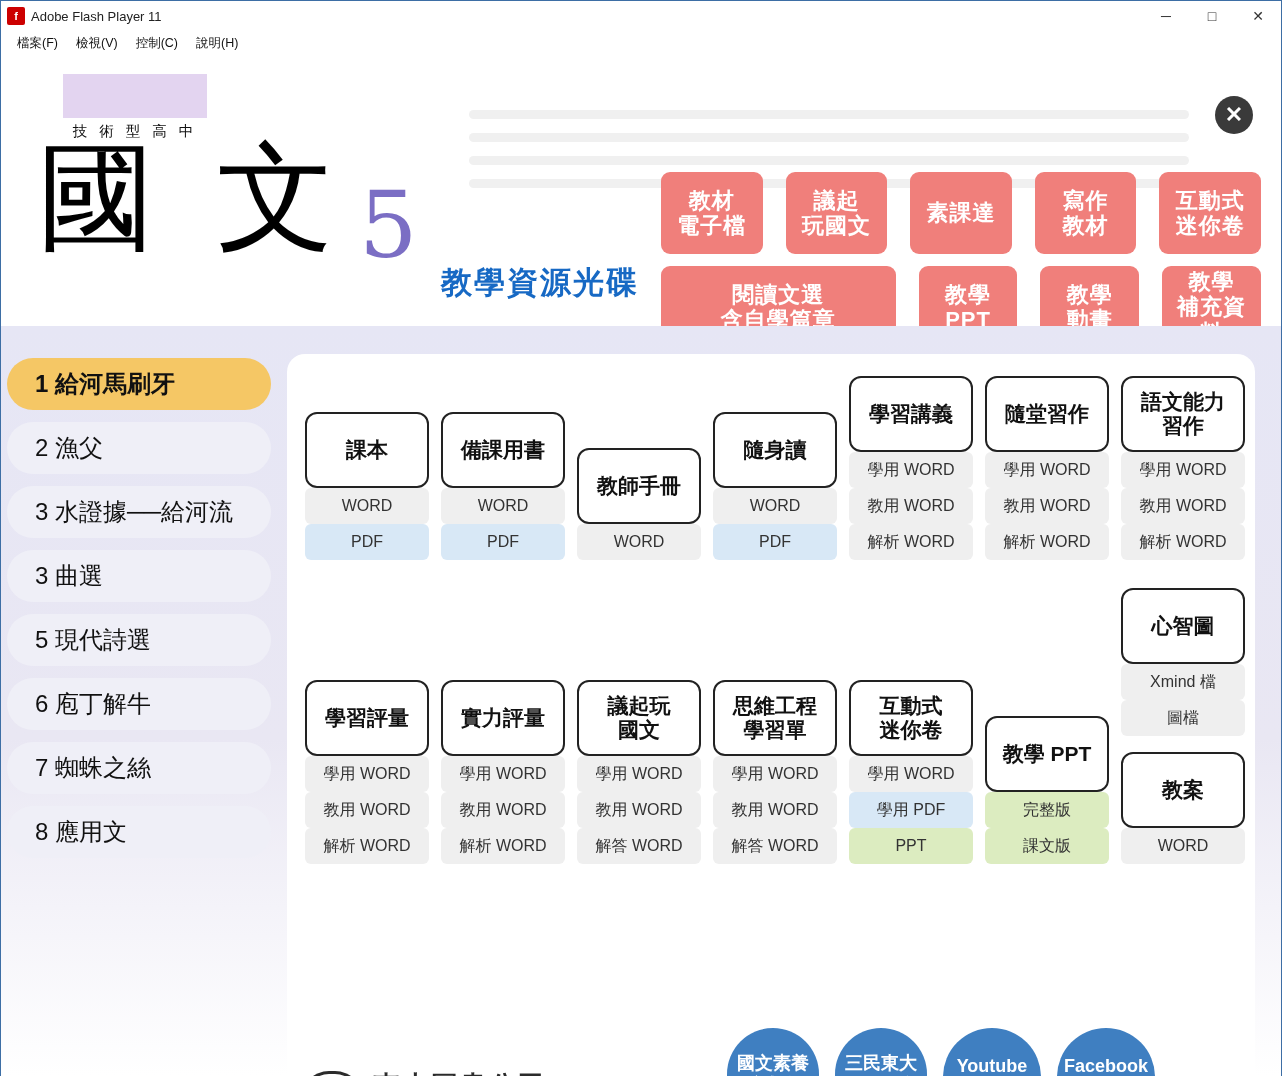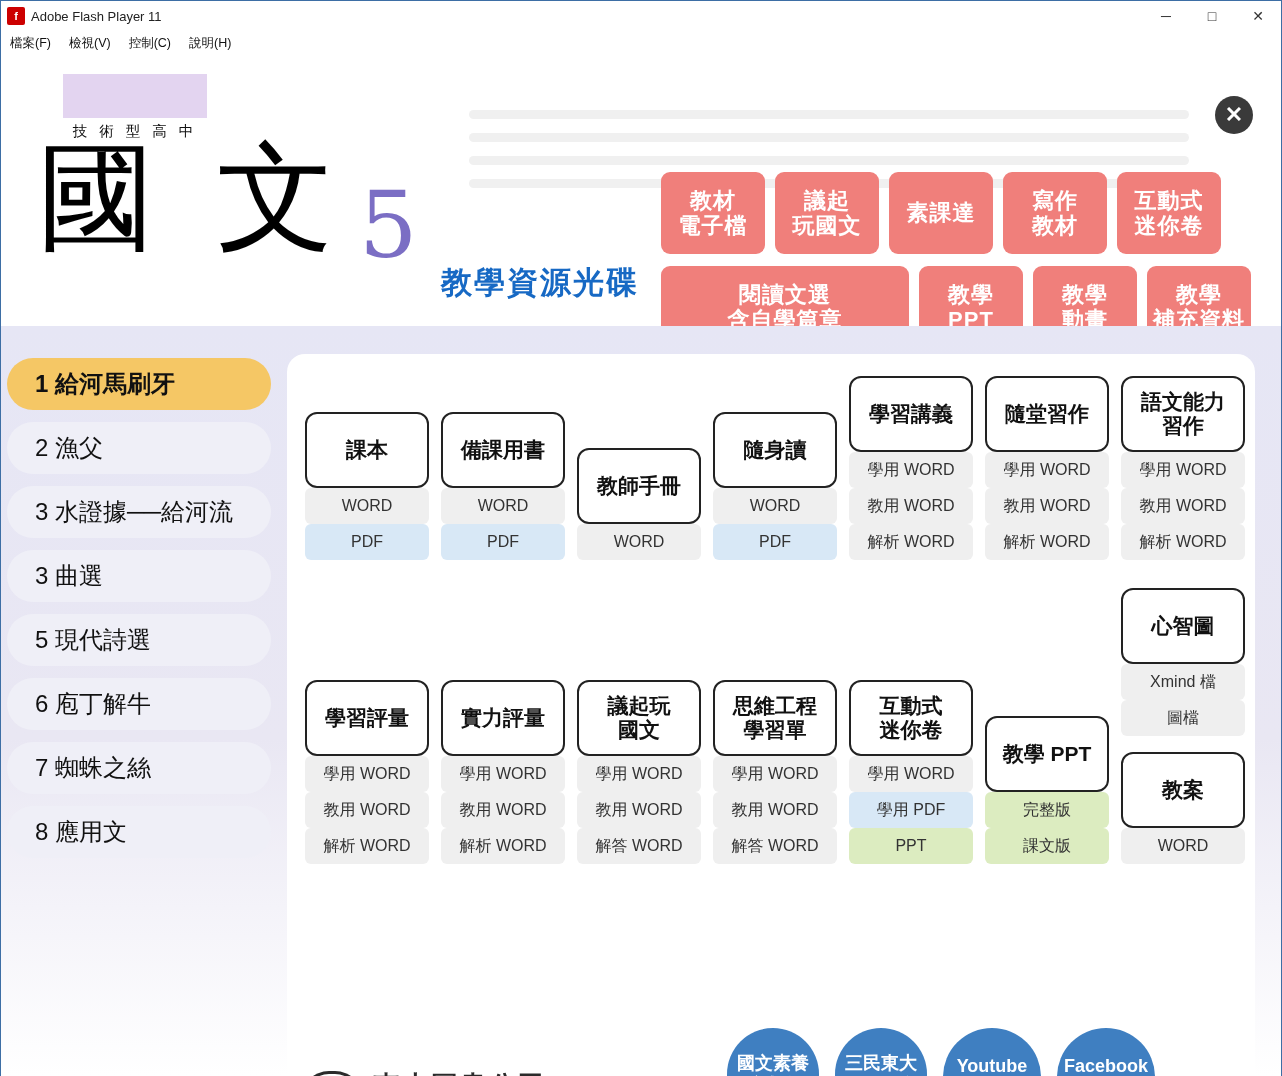--- a/index.html
+++ b/index.html
@@ -60,21 +60,21 @@
     font-size: 14px;
     color: #333;
   }
   
   .menubar {
     height: 22px;
     display: flex;
     align-items: center;
     font-size: 12.5px;
     color: #111;
-    padding-left: 9px;
+    padding-left: 16px;
     gap: 18px;
     background: #ffffff;
   }
   .menu-item { cursor: default; }
   
   .stage {
     position: relative;
     width: 1280px;
     height: 1022px;
     background: #ffffff;
@@ -151,22 +151,23 @@
     font-weight: bold;
     cursor: pointer;
   }
   .topnav {
     position: absolute;
     left: 660px; top: 118px;
     width: 600px;
   }
   .topnav-row {
     display: flex;
-    gap: 10px;
+    gap: 23px;
     margin-bottom: 12px;
+    justify-content: center;
   }
   .tbtn {
     background: #f07f7b;
     color: #ffffff;
     border-radius: 9px;
     font-size: 22px;
     font-weight: bold;
     text-align: center;
     line-height: 1.15;
     display: flex;

